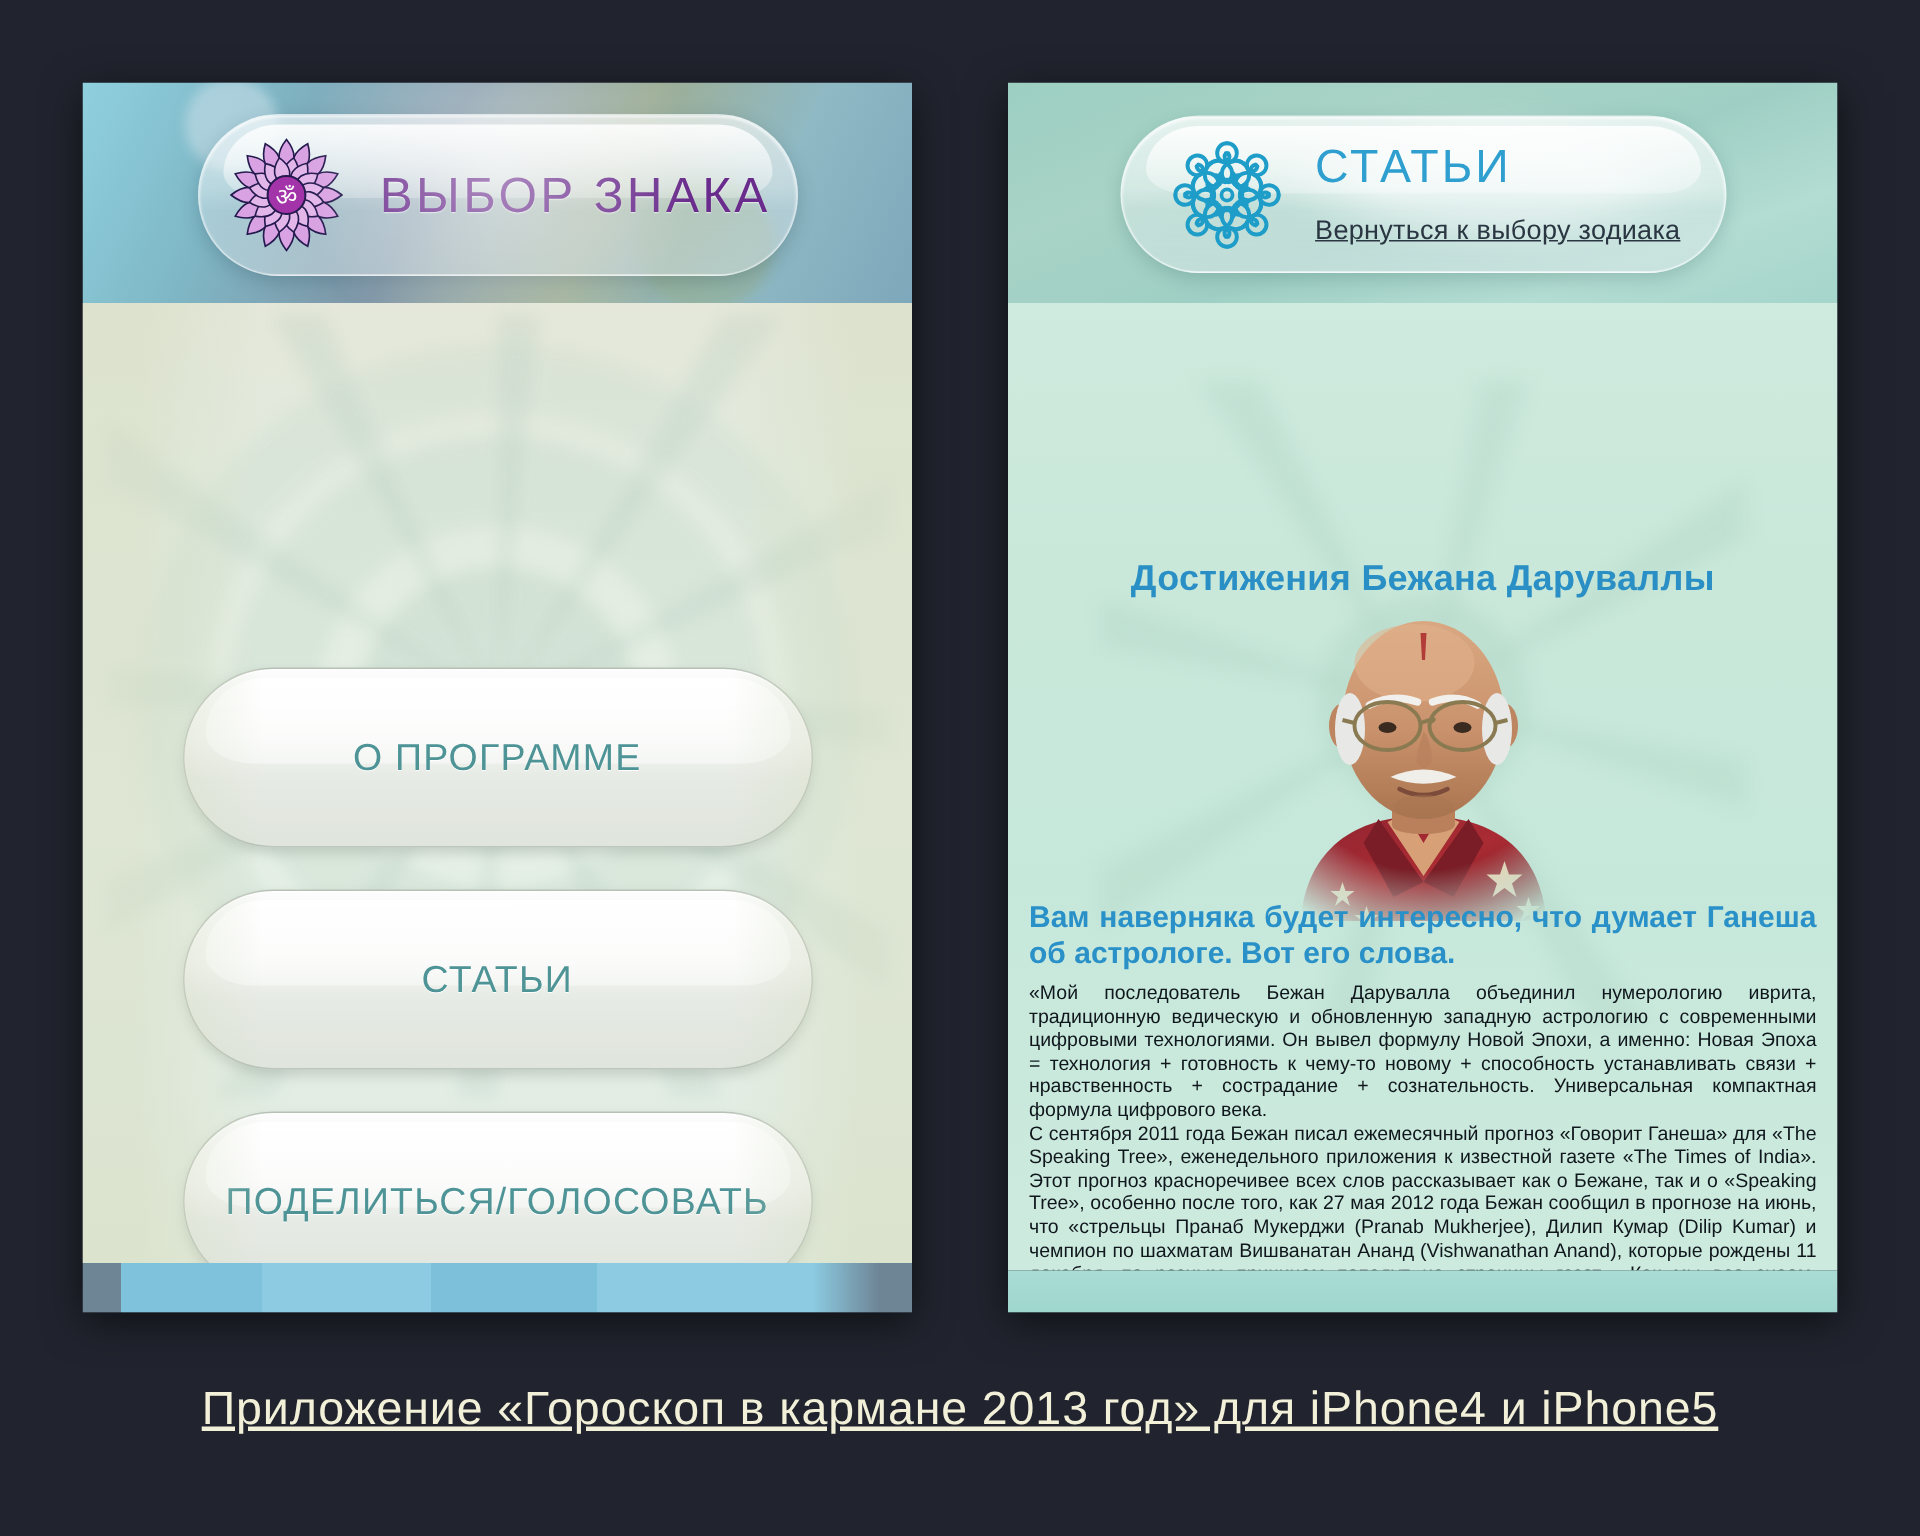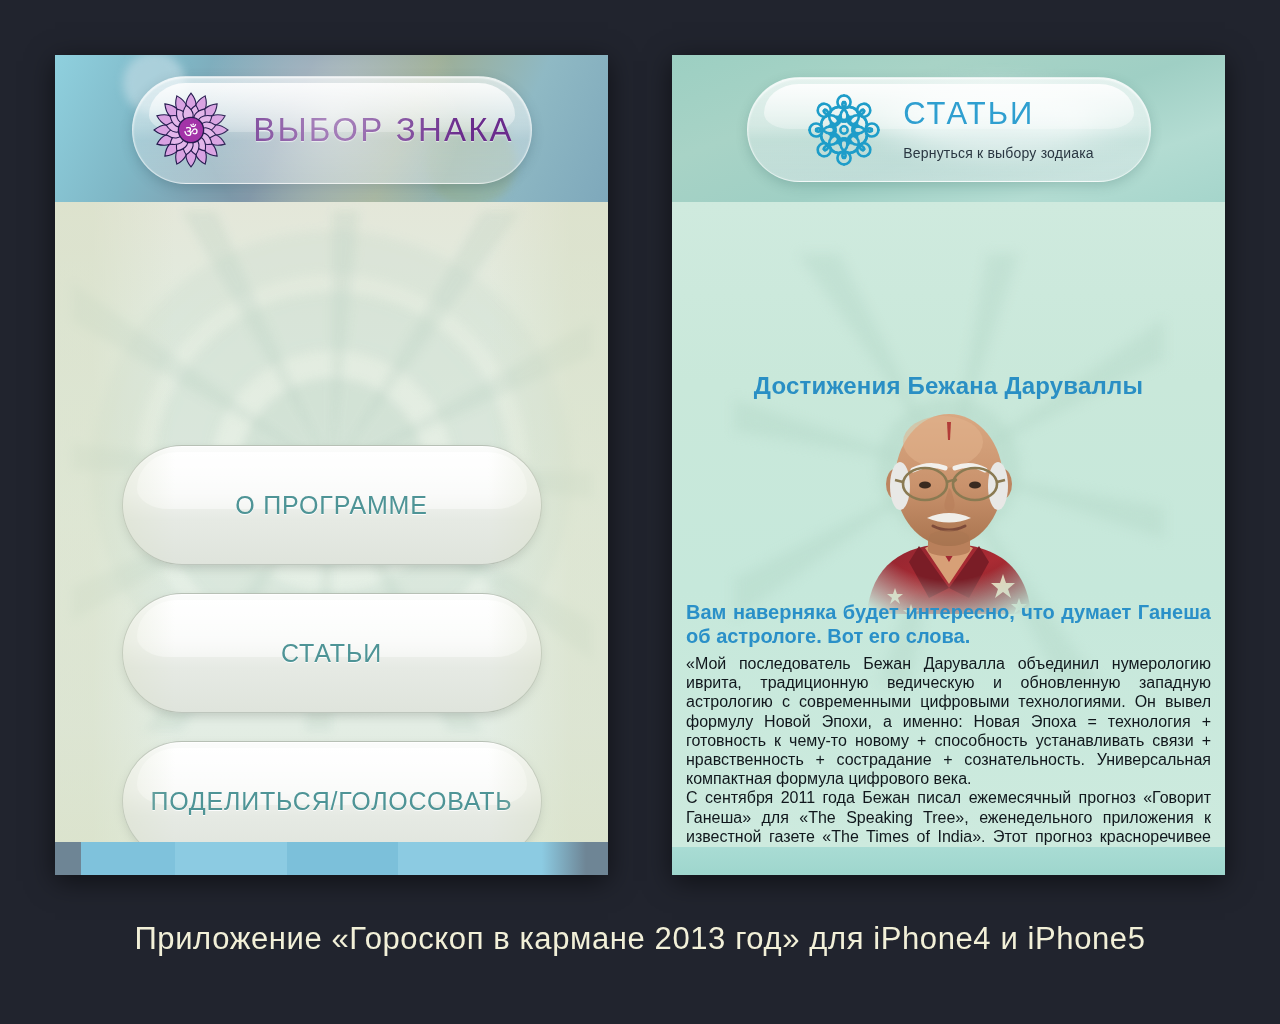--- a/index.html
+++ b/index.html
@@ -178,52 +178,53 @@
     border-radius:48px 48px 36px 36px/40px 40px 22px 22px;
     background:linear-gradient(180deg, rgba(255,255,255,.88), rgba(255,255,255,.28));
     pointer-events:none;
   }
   .mandala-icon{ position:relative; z-index:2; width:82px; height:82px; flex:0 0 82px; }
   .rhead-text{ position:relative; z-index:2; }
   .rhead-title{
     color:#2f9fd0; font-size:31px; letter-spacing:2px; line-height:1.05; white-space:nowrap;
   }
   .rhead-sub{
-    color:#2a3742; font-size:14px; letter-spacing:.2px; white-space:nowrap; margin-top:15px;
+    color:#2a3742; font-size:18px; letter-spacing:.2px; white-space:nowrap; margin-top:15px;text-decoration:underline;
   }
 
   .article-title{
     position:absolute; left:0; right:0; top:170px; text-align:center;
     color:#2a8fc4; font-size:24px; font-weight:bold; letter-spacing:.2px;
   }
 
   
   .portrait{
     position:absolute; left:50%; transform:translateX(-50%);
     top:196px; width:232px; height:216px;
   }
 
   .intro-text{
     position:absolute; left:14px; right:14px; top:398px;
     color:#2a90c8; font-size:20px; font-weight:bold; line-height:1.22;
     text-align:justify; text-align-last:left;
   }
   .body-text{
     position:absolute; left:14px; right:14px; top:452px;
-    color:#10171c; font-size:16px; line-height:1.2;
+    color:#10171c; font-size:13px; line-height:1.2;
     text-align:justify;
   }
   .body-text p{ text-align:justify; }
   .body-text p:last-child{ text-align-last:justify; }
 
   
   .caption{
     position:absolute; left:0; right:0; top:921px; text-align:center;
     color:#f2f0d8; font-size:31px; letter-spacing:.6px; white-space:nowrap;
     font-family:"Liberation Sans", sans-serif;
+    text-decoration:underline;
   }
 </style>
 </head>
 <body>
 
 <div id="stage">
 
   <div class="panel panel-left">
 
     <div class="lp-header">

